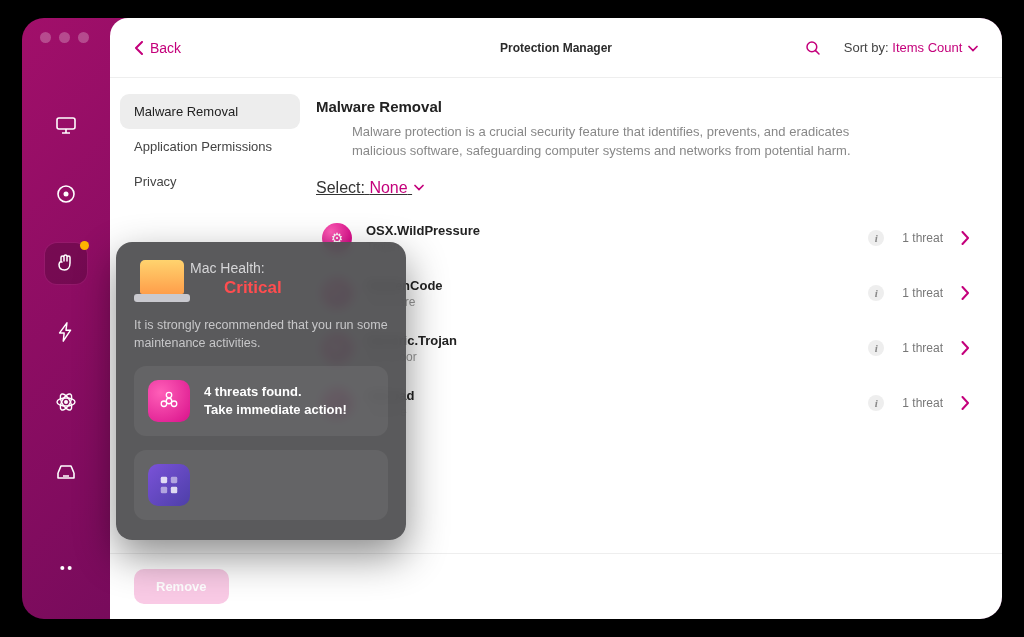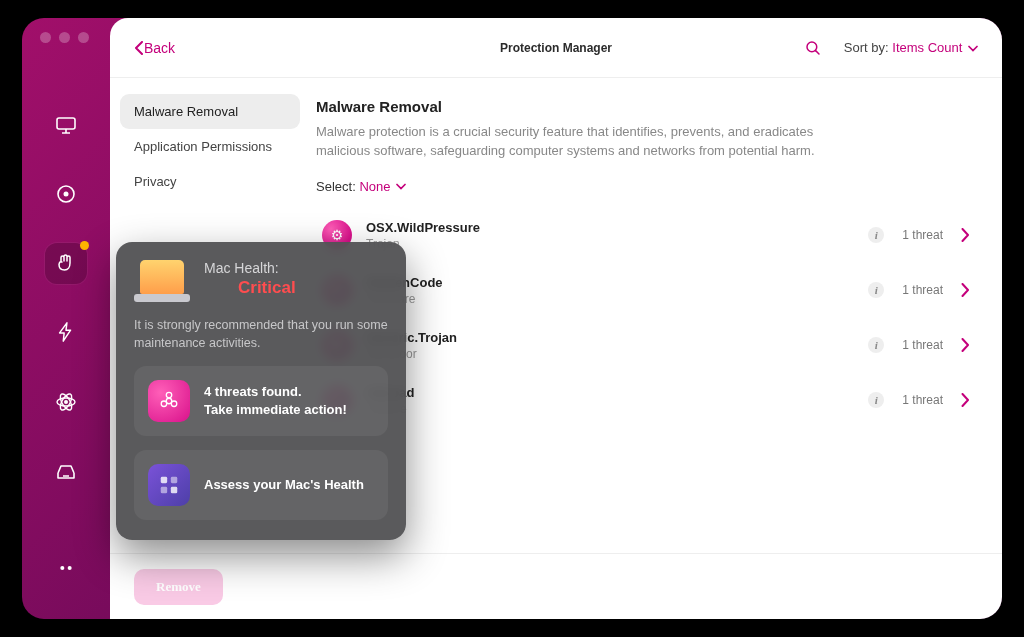--- a/index.html
+++ b/index.html
@@ -21,63 +21,63 @@
   .rail-item.active { background: rgba(0,0,0,0.18); box-shadow: 0 0 0 1px rgba(255,255,255,0.05); }
   .rail-item .dot { position:absolute; top:-2px; right:-2px; width:9px; height:9px; background:#ffb300; border-radius:50%; }
   .rail-spacer { flex:1; }
   .rail-bottom { margin-bottom: 30px; }
 
   
   .panel { flex: 1; background: #fff; border-top-left-radius: 18px; border-bottom-left-radius: 0; display:flex; flex-direction:column; position: relative; }
 
   
   .header { height: 60px; border-bottom: 1px solid #eee; display:flex; align-items:center; padding: 0 24px; }
-  .back { display:flex; align-items:center; color:#c4007b; font-size:14px; font-weight:500; cursor:pointer; }
+  .back { display:flex; align-items:center; gap:6px; color:#c4007b; font-size:14px; font-weight:500; cursor:pointer; }
   .header-title { position:absolute; left:50%; transform:translateX(-50%); font-size:12px; font-weight:600; color:#2b2b2b; }
   .header-right { margin-left:auto; display:flex; align-items:center; gap:22px; }
   .search-ic { color:#c4007b; }
   .sort { font-size:13px; color:#444; }
   .sort .val { color:#c4007b; font-weight:500; }
 
   
   .body { flex:1; display:flex; min-height:0; }
   .leftnav { width:200px; flex:0 0 200px; padding:16px 10px; }
   .leftnav-item { padding:10px 14px; font-size:13px; color:#444; border-radius:9px; cursor:pointer; }
   .leftnav-item.sel { background:#ededed; font-weight:500; color:#222; }
 
   .content { flex:1; padding: 20px 26px 0 6px; position:relative; display:flex; flex-direction:column; min-height:0; }
   .section-title { font-size:15px; font-weight:700; color:#222; }
-  .section-desc { font-size:13px; color:#888; margin-top:8px; max-width:520px; line-height:1.45; }
-  .select-row { margin-top:18px; font-size:13px; color:#333; }
+  .section-desc { font-size:13px; color:#888; margin-top:8px; max-width:520px; line-height:1.45;margin-left:36px; }
+  .select-row { margin-top:18px; font-size:16px; color:#333;text-decoration:underline; }
   .select-row .none { color:#c4007b; font-weight:500; }
 
   .threat-list { margin-top:14px; display:flex; flex-direction:column; }
   .threat { display:flex; align-items:center; padding:12px 6px; }
   .threat .badge { width:30px; height:30px; border-radius:50%; background: radial-gradient(circle at 30% 30%, #ff5fb8 0%, #d9118b 70%); margin-right:14px; flex:0 0 30px; display:flex; align-items:center; justify-content:center; color:#fff; font-size:14px; }
   .threat .info { flex:1; min-width:0; }
   .threat .name { font-size:13px; font-weight:600; color:#222; }
   .threat .kind { font-size:12px; color:#999; margin-top:2px; }
   .threat .meta { display:flex; align-items:center; gap:18px; color:#777; font-size:12px; }
   .threat .i-ic { width:16px; height:16px; border-radius:50%; background:#eee; color:#888; display:flex; align-items:center; justify-content:center; font-family: Georgia, serif; font-style: italic; font-size:11px; font-weight:bold; }
   .threat .chev { color:#c4007b; font-weight:700; }
 
   
   .footer { border-top:1px solid #eee; height:66px; display:flex; align-items:center; padding:0 24px; }
   .footer-msg { flex:1; text-align:center; font-size:13px; font-weight:600; color:#333; }
-  .remove-btn { background:#f7b8dc; color:#fff; border:none; border-radius:10px; padding:10px 22px; font-size:13px; font-weight:600; opacity:0.75;font-family:Liberation Serif, serif; }
+  .remove-btn { background:#f7b8dc; color:#fff; border:none; border-radius:10px; padding:10px 22px; font-size:13px; font-weight:600; opacity:0.75; }
 
   
   .popover {
     position:absolute; left:94px; top:224px; width:290px;
     background: rgba(80,80,82,0.94); backdrop-filter: blur(6px);
     border-radius:16px; padding:18px 18px 20px 18px; color:#e7e7e9;
     box-shadow: 0 16px 40px rgba(0,0,0,0.45);
     z-index:10;
   }
-  .pop-head { display:flex; gap:14px; align-items:flex-start; }
+  .pop-head { display:flex; align-items:flex-start; }
   .laptop-ic { width:56px; height:42px; position:relative; }
   .laptop-ic .lid { position:absolute; left:6px; top:0; right:6px; bottom:8px; background:linear-gradient(180deg,#ffd36e,#ff9e4a); border-radius:5px 5px 2px 2px; }
   .laptop-ic .base { position:absolute; left:0; right:0; bottom:0; height:8px; background:#c9c9cf; border-radius:3px; }
   .pop-title { font-size:14px; color:#d6d6d8; }
   .pop-status { font-size:17px; font-weight:700; color:#ff4d4f; margin-top:2px;margin-left:34px; }
   .pop-sub { font-size:12.5px; color:#c7c7c9; margin-top:14px; line-height:1.45; }
   .pop-card { margin-top:14px; background: rgba(255,255,255,0.06); border-radius:12px; padding:14px; display:flex; gap:14px; align-items:center; }
   .pop-card .pic { width:42px; height:42px; border-radius:10px; display:flex; align-items:center; justify-content:center; flex:0 0 42px; }
   .pic.pink { background: radial-gradient(circle at 30% 30%, #ff5fb8, #d9118b); color:#fff; }
   .pic.purple { background: linear-gradient(135deg,#7a52d8,#4d3fa8); color:#fff; }
@@ -312,18 +312,17 @@
     <div class="pop-card">
       <div class="pic purple">
         <svg width="22" height="22" viewBox="0 0 24 24" fill="none">
             <rect x="3" y="3" width="7" height="7" rx="1.5" fill="rgba(255,255,255,0.8)"></rect>
             <rect x="14" y="3" width="7" height="7" rx="1.5" fill="rgba(255,255,255,0.5)"></rect>
             <rect x="3" y="14" width="7" height="7" rx="1.5" fill="rgba(255,255,255,0.5)"></rect>
             <rect x="14" y="14" width="7" height="7" rx="1.5" fill="rgba(255,255,255,0.8)"></rect>
           </svg>
       </div>
       <div class="txt">
-        <div>Assess your Mac's Health</div>
       </div>
     </div>
   </div>
 
 </div>
 
 </body></html>

